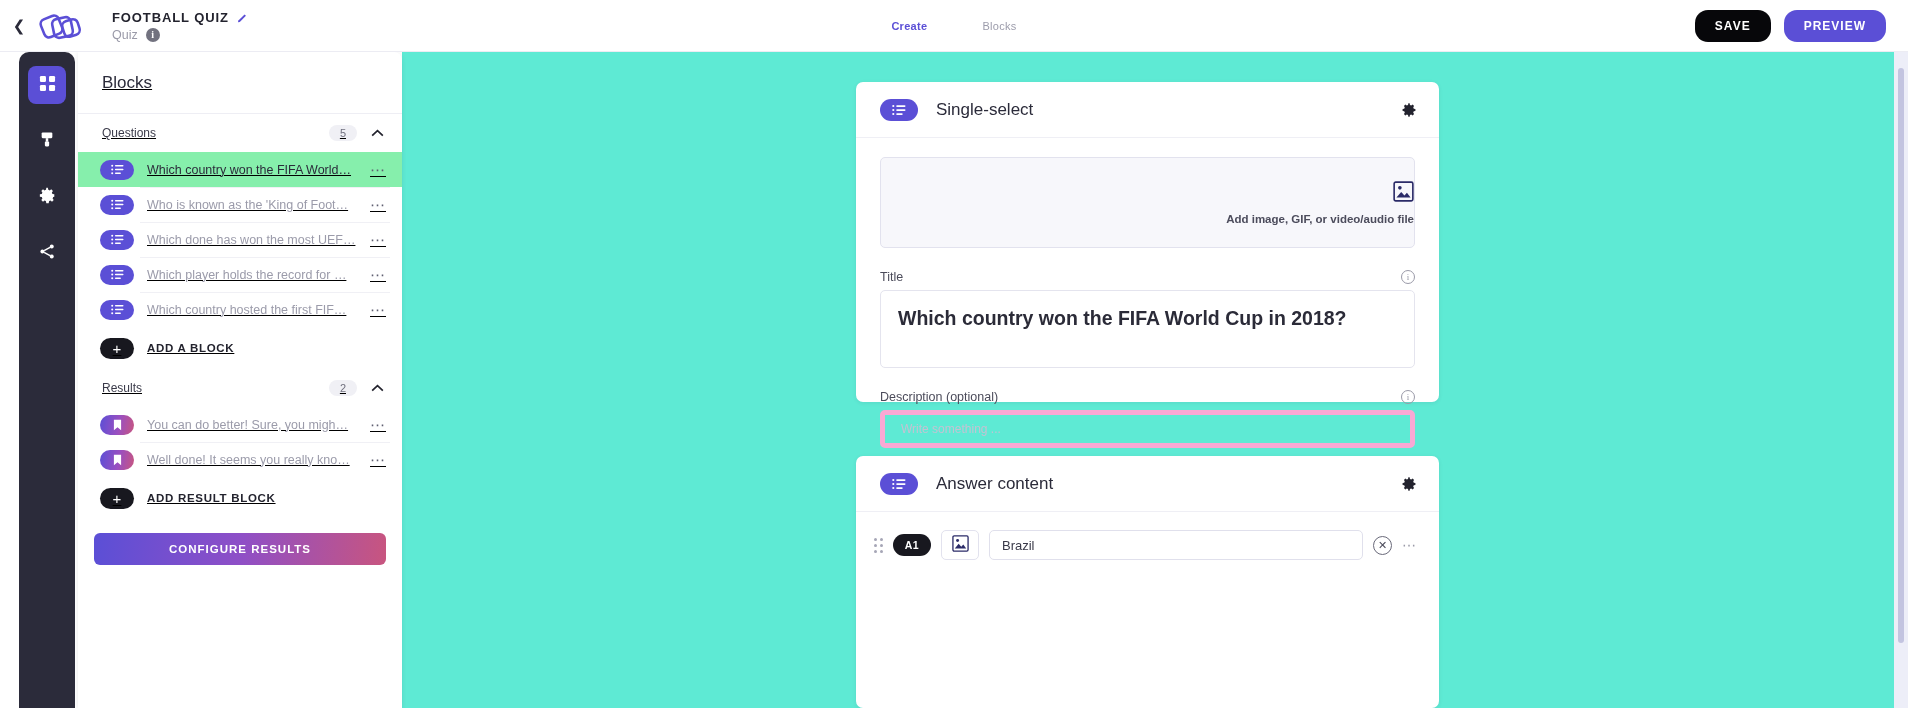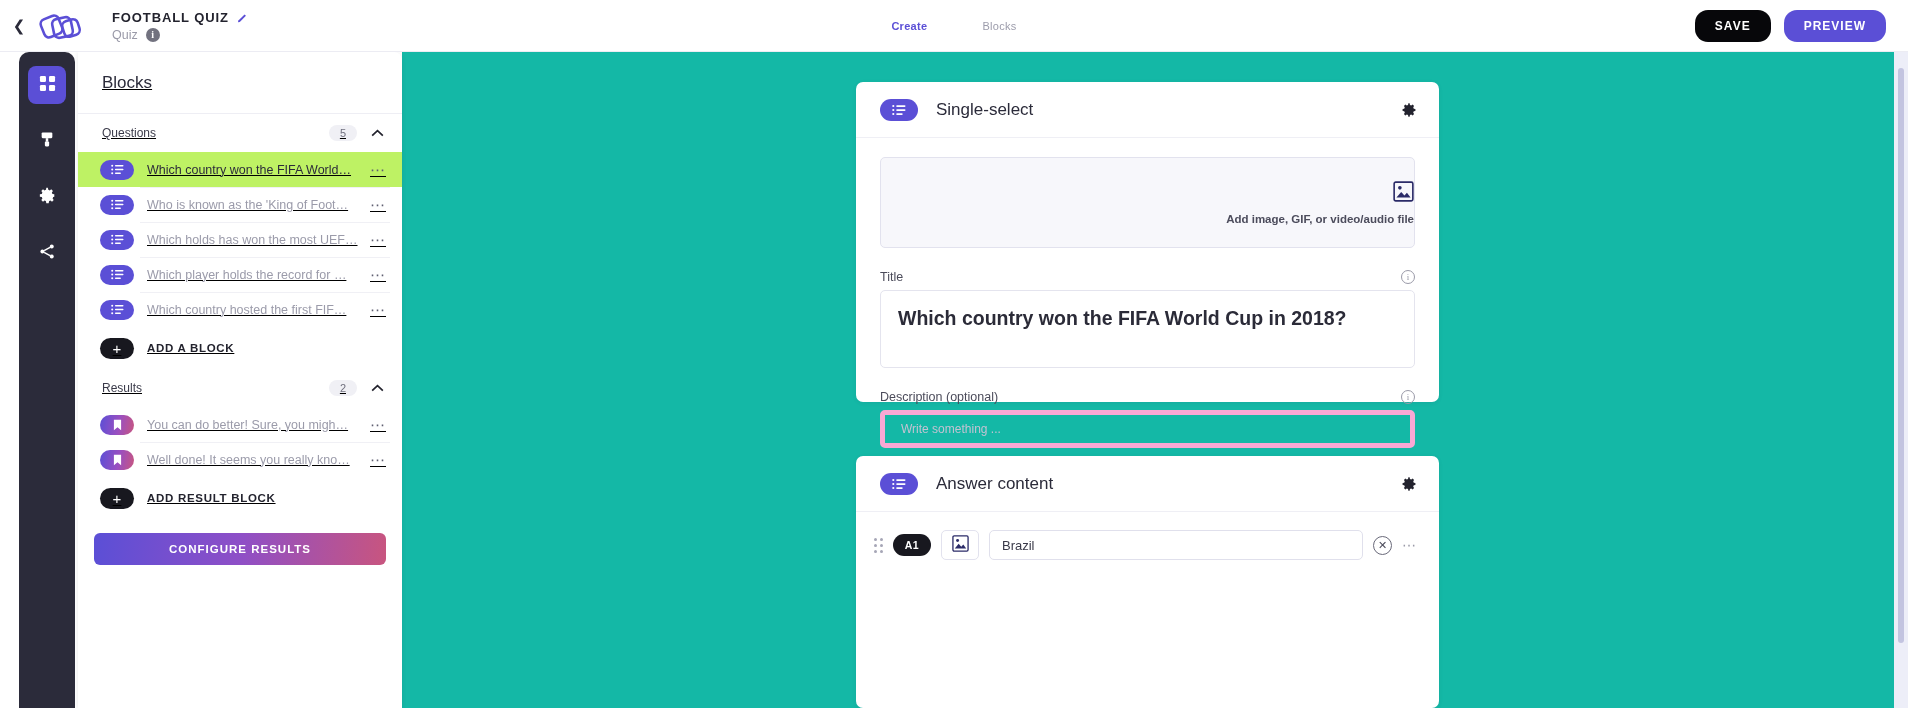--- a/index.html
+++ b/index.html
@@ -115,21 +115,21 @@
   }
   .chev {
     color: #2b2b3a; cursor: pointer; display:flex; align-items:center;
   }
 
   .block-item {
     display: flex; align-items: center;
     height: 35px; padding: 0 12px 0 22px;
     position: relative; cursor: pointer;
   }
-  .block-item.selected { background: #bef264; }
+  .block-item.selected { background: #86efac; }
   .block-item .divider {
     position: absolute; left: 62px; right: 12px; top: 0;
     height: 1px; background: #f0f0f5;
   }
   .badge {
     width: 34px; height: 20px; border-radius: 10px;
     display: flex; align-items: center; justify-content: center;
     flex: none; margin-right: 13px;
   }
   .badge.q { background: #5b4fd6; }
@@ -165,21 +165,21 @@
     background: linear-gradient(95deg, #5b4fd6 0%, #8e4fc7 50%, #c8557f 100%);
     color: #fff; font-size: 11.5px; font-weight: 700; letter-spacing: 1px;
     width: 292px; cursor: pointer;
     font-family: "Liberation Sans", sans-serif;
   }
 
   
   .canvas {
     position: absolute; top: 52px; left: 402px;
     width: 1506px; height: 656px;
-    background: #14b8a6;
+    background: #5eead4;
     overflow: hidden;
   }
   .card {
     position: absolute;
     left: 454px; width: 583px;
     background: #ffffff;
     border-radius: 7px;
     box-shadow: 0 1px 4px rgba(40,40,80,.09);
   }
   #card-question { top: 30px; height: 320px; }
@@ -418,21 +418,21 @@
     <span class="badge q">
       <svg width="13" height="11" viewBox="0 0 14 11" fill="#fff">
         <circle cx="1.3" cy="1.5" r="1.1"></circle>
           <rect x="4.2" y="0.7" width="9.3" height="1.7" rx=".85"></rect>
         <circle cx="1.3" cy="5.5" r="1.1"></circle>
           <rect x="4.2" y="4.7" width="9.3" height="1.7" rx=".85"></rect>
         <circle cx="1.3" cy="9.5" r="1.1"></circle>
           <rect x="4.2" y="8.7" width="6.5" height="1.7" rx=".85"></rect>
       </svg>
     </span>
-    <span class="block-label">Which holds has won the most UEF…</span>
+    <span class="block-label">Which done has won the most UEF…</span>
     <span class="dots">⋯</span>
   </div>
 
   <div class="block-item">
     <div class="divider"></div>
     <span class="badge q">
       <svg width="13" height="11" viewBox="0 0 14 11" fill="#fff">
         <circle cx="1.3" cy="1.5" r="1.1"></circle>
           <rect x="4.2" y="0.7" width="9.3" height="1.7" rx=".85"></rect>
         <circle cx="1.3" cy="5.5" r="1.1"></circle>

